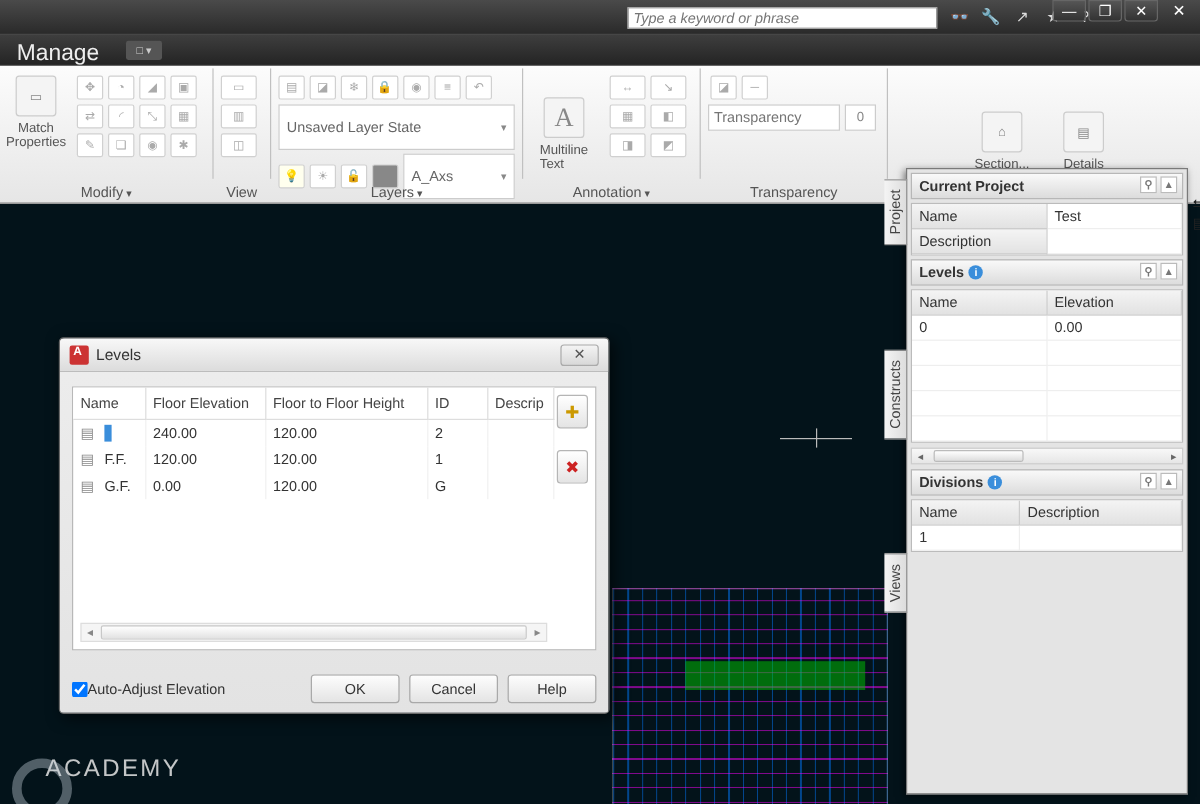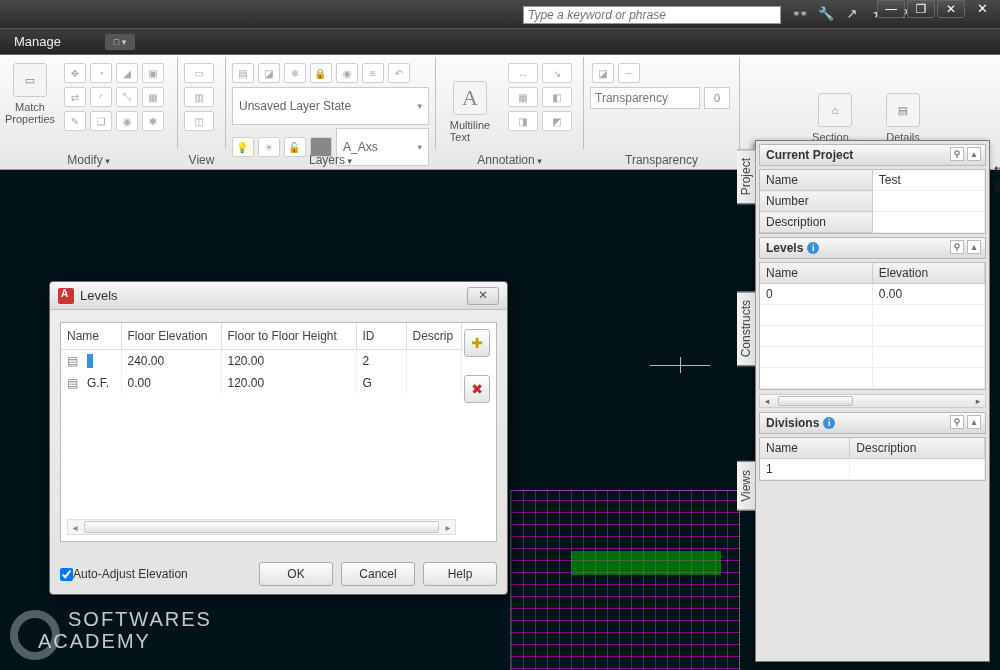--- a/index.html
+++ b/index.html
@@ -9,21 +9,21 @@
 .top-bar { position:absolute; top:0; left:0; right:0; height:28px; background:linear-gradient(#4a4a4a,#2a2a2a); }
 .top-bar .search { position:absolute; left:523px; top:6px; width:258px; height:18px; background:#fff; border:1px solid #999; font-size:12px; color:#888; font-style:italic; padding:0 4px; }
 .top-bar .util { position:absolute; left:792px; top:6px; display:flex; gap:10px; align-items:center; }
 .top-bar .util .ic { width:16px; height:16px; color:#ddd; font-size:13px; text-align:center; }
 .win-ctrl { position:absolute; right:35px; top:0; display:flex; }
 .win-ctrl span { width:28px; height:18px; background:linear-gradient(#555,#333); border:1px solid #666; color:#fff; text-align:center; font-size:12px; line-height:16px; border-radius:0 0 3px 3px; margin-left:2px; }
 .app-close { position:absolute; right:12px; top:1px; color:#fff; font-size:13px;}
 
 
 .sec-bar { position:absolute; top:28px; left:0; right:0; height:26px; background:linear-gradient(#3e3e3e,#242424); border-top:1px solid #555; }
-.sec-bar .manage { color:#eee; font-size:13px; padding:5px 14px; display:inline-block; }
+.sec-bar .manage { color:#eee; font-size:19px; padding:5px 14px; display:inline-block; }
 .sec-bar .qat { position:absolute; left:105px; top:5px; width:30px; height:16px; background:#555; border-radius:2px; display:flex; align-items:center; justify-content:center; color:#ccc; font-size:9px;}
 
 
 .ribbon { position:absolute; top:54px; left:0; right:0; height:116px; background:linear-gradient(#fcfcfc,#e6e6e6); border-top:1px solid #666; border-bottom:1px solid #999;}
 .panel { position:absolute; top:2px; bottom:20px; border-right:1px solid #c0c0c0; }
 .panel .label { position:absolute; bottom:-18px; left:0; right:0; text-align:center; font-size:12px; color:#555; }
 .panel .label.dd::after { content:" ▾"; font-size:9px; }
 .big-btn { display:flex; flex-direction:column; align-items:center; justify-content:flex-end; font-size:11px; color:#555; padding:4px; }
 .big-btn .ic { width:34px; height:34px; background:#f4f4f4; border:1px solid #ccc; border-radius:3px; margin-bottom:4px; display:flex; align-items:center; justify-content:center; color:#888;}
 .smgrid { padding:4px; display:flex; flex-wrap:wrap; gap:4px; align-content:flex-start;}
@@ -250,24 +250,20 @@
       </div>
   </div>
   <div class="pgrid">
       <table>
     <tbody>
           <tr>
             <th style="width:50%">Name</th>
             <td>Test</td>
           </tr>
     <tr>
-            <th>Number</th>
-            <td></td>
-          </tr>
-    <tr>
             <th>Description</th>
             <td></td>
           </tr>
   </tbody>
       </table>
     </div>
 
   <div class="pal-sec-head">
     <span>Levels</span>
       <span class="info">i</span>
@@ -353,20 +349,27 @@
         <th>Descrip</th>
       </tr>
       <tr>
         <td><span class="row-ic">▤</span><span class="sel"></span></td>
         <td>240.00</td>
             <td>120.00</td>
             <td>2</td>
             <td></td>
       </tr>
       <tr>
+        <td><span class="row-ic">▤</span><span>F.F.</span></td>
+        <td>120.00</td>
+            <td>120.00</td>
+            <td>1</td>
+            <td></td>
+      </tr>
+      <tr>
         <td><span class="row-ic">▤</span><span>G.F.</span></td>
         <td>0.00</td>
             <td>120.00</td>
             <td>G</td>
             <td></td>
       </tr>
     </tbody>
       </table>
     <div class="dlg-side">
       <div class="b add">✚</div>
@@ -386,15 +389,14 @@
     <div class="btns">
       <button>OK</button>
       <button>Cancel</button>
       <button>Help</button>
     </div>
   </div>
 </div>
 
 <div class="logo">
   <div class="gear"></div>
-  <div style="margin-left:54px;">SOFTWARES</div>
   <div class="t2">ACADEMY</div>
 </div>
 
 </body></html>

